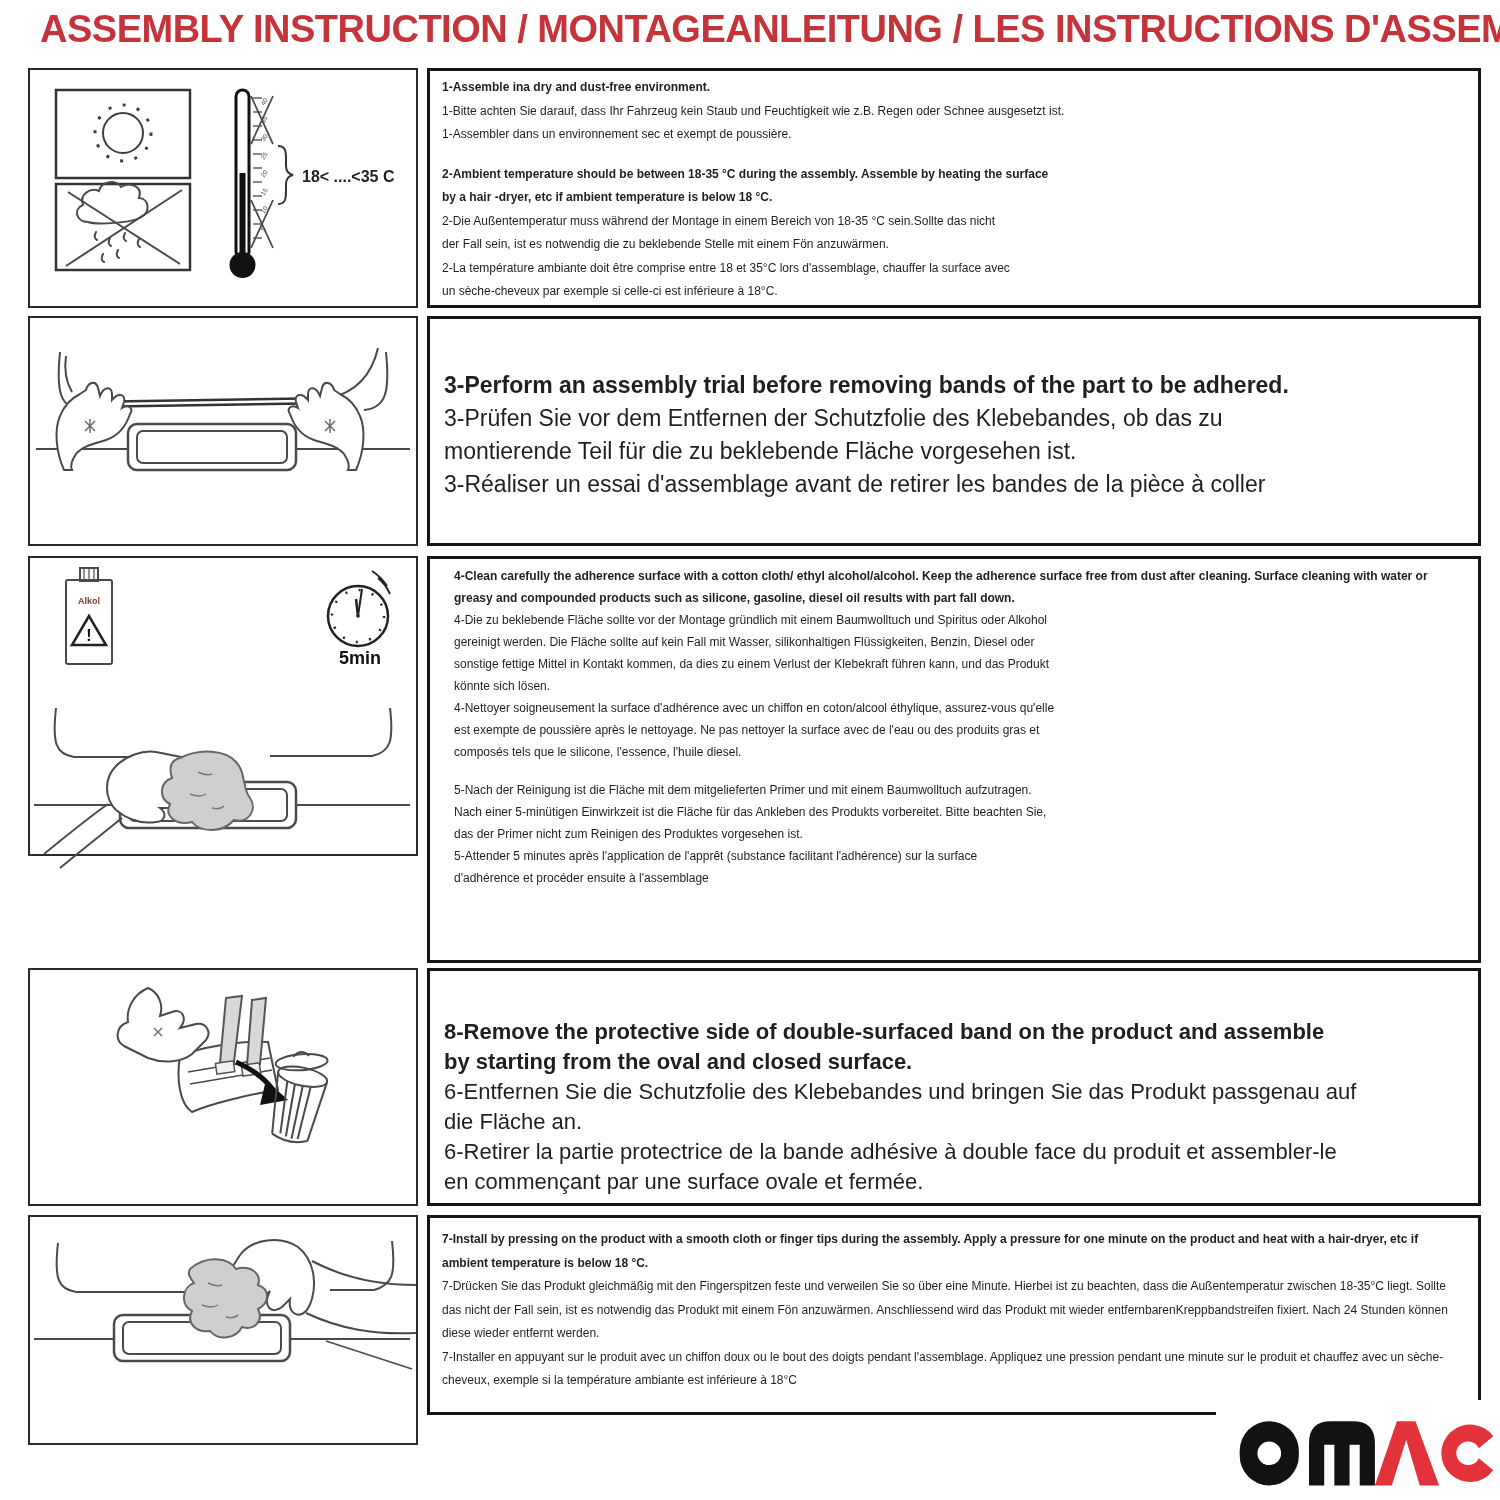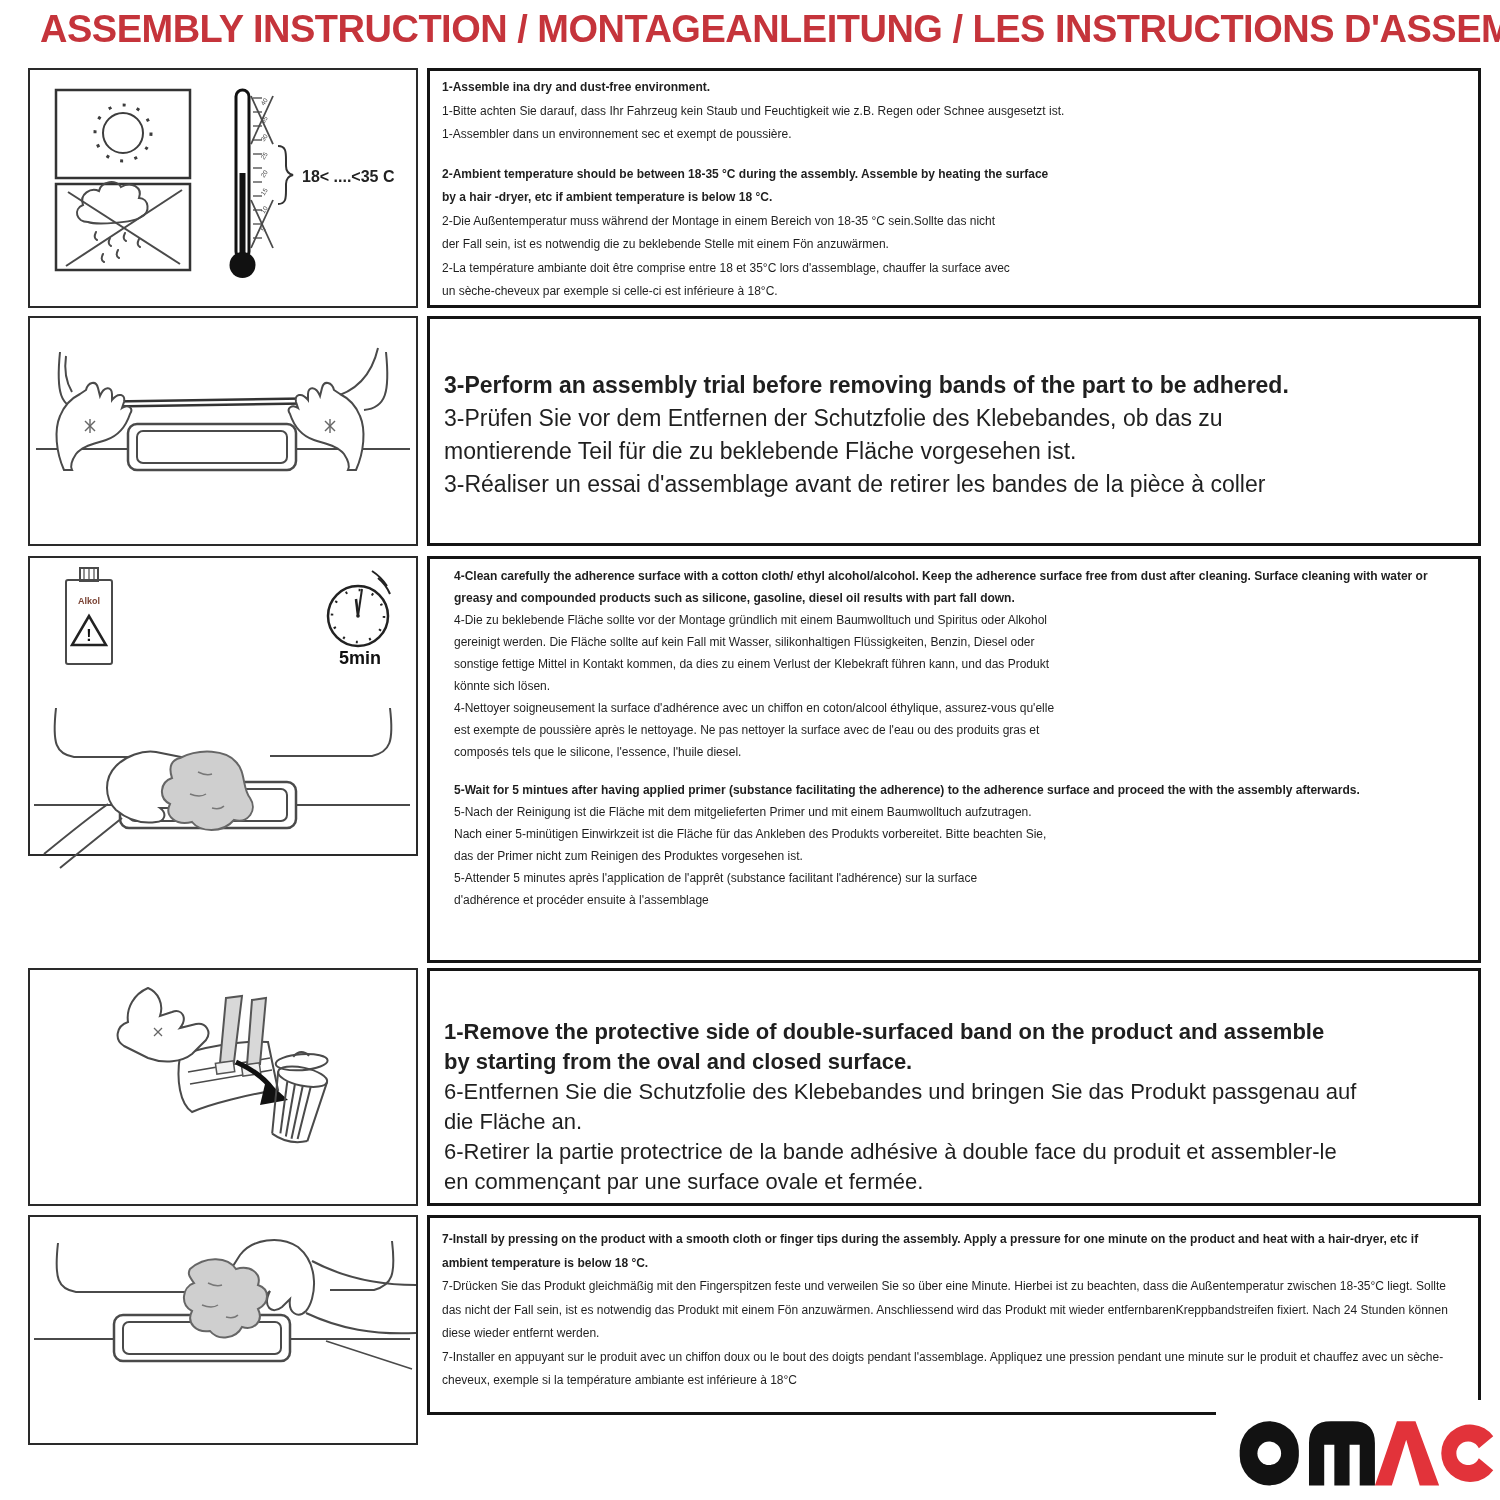--- a/index.html
+++ b/index.html
@@ -198,21 +198,20 @@
   </div>
   <div class="tbox x3">
     <div class="para b">4-Clean carefully the adherence surface with a cotton cloth/ ethyl alcohol/alcohol. Keep the adherence surface free from dust after cleaning. Surface cleaning with water or greasy and compounded products such as silicone, gasoline, diesel oil results with part fall down.</div>
     <div class="para">4-Die zu beklebende Fläche sollte vor der Montage gründlich mit einem Baumwolltuch und Spiritus oder Alkohol
 gereinigt werden. Die Fläche sollte auf kein Fall mit Wasser, silikonhaltigen Flüssigkeiten, Benzin, Diesel oder
 sonstige fettige Mittel in Kontakt kommen, da dies zu einem Verlust der Klebekraft führen kann, und das Produkt
 könnte sich lösen.</div>
     <div class="para gap-after">4-Nettoyer soigneusement la surface d'adhérence avec un chiffon en coton/alcool éthylique, assurez-vous qu'elle
 est exempte de poussière après le nettoyage. Ne pas nettoyer la surface avec de l'eau ou des produits gras et
 composés tels que le silicone, l'essence, l'huile diesel.</div>
-    <div class="para b">5-Wait for 5 mintues after having applied primer (substance facilitating the adherence) to the adherence surface and proceed the with the assembly afterwards.</div>
     <div class="para">5-Nach der Reinigung ist die Fläche mit dem mitgelieferten Primer und mit einem Baumwolltuch aufzutragen.
 Nach einer 5-minütigen Einwirkzeit ist die Fläche für das Ankleben des Produkts vorbereitet. Bitte beachten Sie,
 das der Primer nicht zum Reinigen des Produktes vorgesehen ist.</div>
     <div class="para">5-Attender 5 minutes après l'application de l'apprêt (substance facilitant l'adhérence) sur la surface
 d'adhérence et procéder ensuite à l'assemblage</div>
   </div>
 
   <div class="illus i4">
     <svg viewBox="0 0 386 234" width="386" height="234">
       <path d="M150 86 C168 78 210 70 238 72 L248 120 C220 124 180 134 162 142 C150 134 146 110 150 86 Z" fill="#fff" stroke="#4a4a4a" stroke-width="2"></path>
@@ -245,21 +244,21 @@
         <line x1="268" y1="115" x2="268" y2="169"></line>
           <line x1="276" y1="114" x2="274" y2="168"></line>
         <g transform="rotate(-16 262 92)">
           <ellipse cx="262" cy="92" rx="26" ry="8"></ellipse>
           <path d="M254 86 Q262 78 270 86"></path>
         </g>
       </g>
     </svg>
   </div>
   <div class="tbox x4">
-    <div class="para b">1-Remove the protective side of double-surfaced band on the product and assemble
+    <div class="para b">8-Remove the protective side of double-surfaced band on the product and assemble
 by starting from the oval and closed surface.</div>
     <div class="para">6-Entfernen Sie die Schutzfolie des Klebebandes und bringen Sie das Produkt passgenau auf
 die Fläche an.</div>
     <div class="para">6-Retirer la partie protectrice de la bande adhésive à double face du produit et assembler-le
 en commençant par une surface ovale et fermée.</div>
   </div>
 
   <div class="illus i5">
     <svg viewBox="0 0 386 226" width="386" height="226">
       <g fill="none" stroke="#4a4a4a" stroke-width="2">

